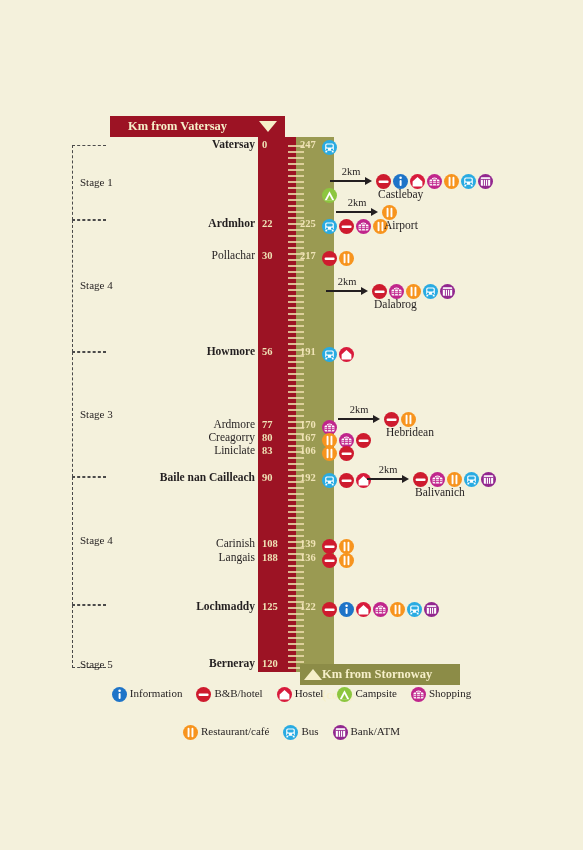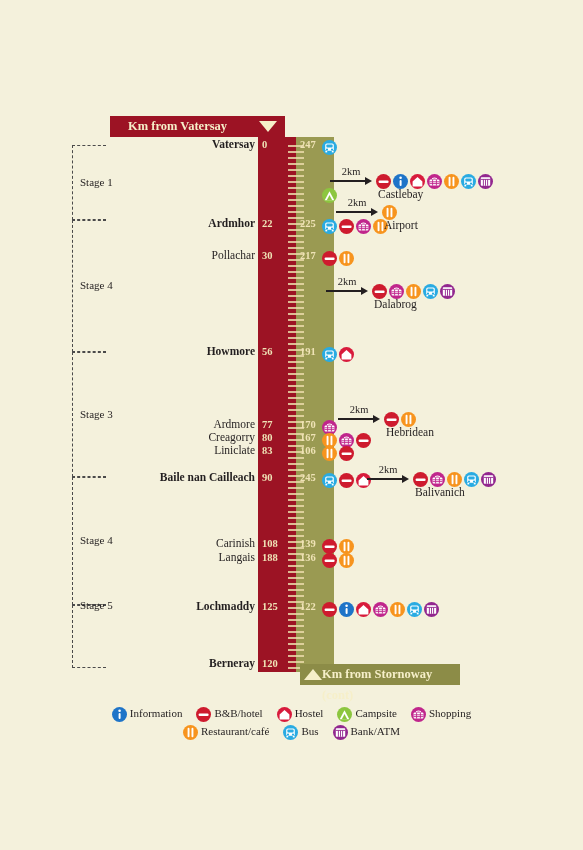--- a/index.html
+++ b/index.html
@@ -339,21 +339,21 @@
   <div id="layer-stages">
       <div class="stage-bracket" style="top:145px;height:75px"></div>
       <div class="stage-label" style="top:175.5px">Stage 1</div>
       <div class="stage-bracket" style="top:220px;height:132px"></div>
       <div class="stage-label" style="top:279px">Stage 4</div>
       <div class="stage-bracket" style="top:352px;height:125px"></div>
       <div class="stage-label" style="top:407.5px">Stage 3</div>
       <div class="stage-bracket" style="top:477px;height:128px"></div>
       <div class="stage-label" style="top:534px">Stage 4</div>
       <div class="stage-bracket" style="top:605px;height:63px"></div>
-      <div class="stage-label" style="top:599px">Stage 5</div>
+      <div class="stage-label" style="top:658px">Stage 5</div>
     </div>
   <div id="layer-stops">
       <div class="place-wrap" style="top:139px">
         <div class="place bold">Vatersay</div>
       </div>
       <div class="km red" style="top:140px">0</div>
       <div class="km olive" style="top:140px">247</div>
       <div class="iconrow" style="left:322px;top:137px"><span class="icn" style="background:#29ABE2"><svg width="15" height="15" viewBox="0 0 15 15">
             <rect x="3.2" y="3.4" width="8.6" height="7.4" rx="1.6" fill="#fff"></rect>
             <rect x="4.4" y="4.6" width="6.2" height="2.8" rx="0.6" fill="#29ABE2"></rect>
@@ -443,21 +443,21 @@
       <div class="iconrow" style="left:322px;top:443px"><span class="icn" style="background:#F7941E"><svg width="15" height="15" viewBox="0 0 15 15">
             <rect x="4.6" y="2.8" width="1.9" height="9.4" rx="0.9" fill="#fff"></rect>
             <rect x="8.5" y="2.8" width="1.9" height="9.4" rx="0.9" fill="#fff"></rect>
           </svg></span><span class="icn" style="background:#CE1B2E"><svg width="15" height="15" viewBox="0 0 15 15">
             <rect x="2.6" y="6.4" width="10" height="2.6" rx="1.1" fill="#fff"></rect>
           </svg></span></div>
       <div class="place-wrap" style="top:472px">
         <div class="place bold">Baile nan Cailleach</div>
       </div>
       <div class="km red" style="top:473px">90</div>
-      <div class="km olive" style="top:473px">245</div>
+      <div class="km olive" style="top:473px">192</div>
       <div class="iconrow" style="left:322px;top:470px"><span class="icn" style="background:#29ABE2"><svg width="15" height="15" viewBox="0 0 15 15">
             <rect x="3.2" y="3.4" width="8.6" height="7.4" rx="1.6" fill="#fff"></rect>
             <rect x="4.4" y="4.6" width="6.2" height="2.8" rx="0.6" fill="#29ABE2"></rect>
             <circle cx="5" cy="9.6" r="1.1" fill="#29ABE2"></circle>
             <circle cx="10" cy="9.6" r="1.1" fill="#29ABE2"></circle>
             <rect x="3.4" y="11" width="1.8" height="1.4" fill="#fff"></rect>
             <rect x="9.8" y="11" width="1.8" height="1.4" fill="#fff"></rect>
           </svg></span><span class="icn" style="background:#CE1B2E"><svg width="15" height="15" viewBox="0 0 15 15">
             <rect x="2.6" y="6.4" width="10" height="2.6" rx="1.1" fill="#fff"></rect>
           </svg></span><span class="icn" style="background:#D81B3C"><svg width="15" height="15" viewBox="0 0 15 15">
@@ -635,21 +635,21 @@
             <circle cx="10" cy="9.6" r="1.1" fill="#29ABE2"></circle>
             <rect x="3.4" y="11" width="1.8" height="1.4" fill="#fff"></rect>
             <rect x="9.8" y="11" width="1.8" height="1.4" fill="#fff"></rect>
           </svg></span><span class="icn" style="background:#92278F"><svg width="15" height="15" viewBox="0 0 15 15">
             <rect x="2.8" y="3.2" width="9.4" height="8.6" rx="0.8" fill="#fff"></rect>
             <path d="M2.8 5.4 H12.2 M5.4 5.4 V11.8 M7.5 5.4 V11.8 M9.6 5.4 V11.8" stroke="#92278F" stroke-width="0.9"></path>
           </svg></span></div>
       <div class="town" style="left:415px;top:486px">Balivanich</div>
     </div>
 
-  <div class="legend" id="legend-row-1" style="top:704px"><span class="legend-item"><span class="icn" style="background:#1E74C8"><svg width="15" height="15" viewBox="0 0 15 15">
+  <div class="legend" id="legend-row-1" style="top:684px"><span class="legend-item"><span class="icn" style="background:#1E74C8"><svg width="15" height="15" viewBox="0 0 15 15">
             <rect x="6.6" y="6" width="2" height="6" rx="1" fill="#fff"></rect>
             <circle cx="7.6" cy="3.8" r="1.3" fill="#fff"></circle>
           </svg></span><span>Information</span></span><span class="legend-item"><span class="icn" style="background:#CE1B2E"><svg width="15" height="15" viewBox="0 0 15 15">
             <rect x="2.6" y="6.4" width="10" height="2.6" rx="1.1" fill="#fff"></rect>
           </svg></span><span>B&amp;B/hotel</span></span><span class="legend-item"><span class="icn" style="background:#D81B3C"><svg width="15" height="15" viewBox="0 0 15 15">
             <path d="M7.5 3 L12.4 7.6 L12.4 12.4 L2.6 12.4 L2.6 7.6 Z" fill="#fff"></path>
           </svg></span><span>Hostel</span></span><span class="legend-item"><span class="icn" style="background:#8CC63F"><svg width="15" height="15" viewBox="0 0 15 15">
             <path d="M7.5 3.2 L12.3 12.2 L2.7 12.2 Z" fill="#fff"></path>
             <path d="M7.5 7 L10.2 12.2 L4.8 12.2 Z" fill="#8CC63F"></path>
           </svg></span><span>Campsite</span></span><span class="legend-item"><span class="icn" style="background:#C0268C"><svg width="15" height="15" viewBox="0 0 15 15">

